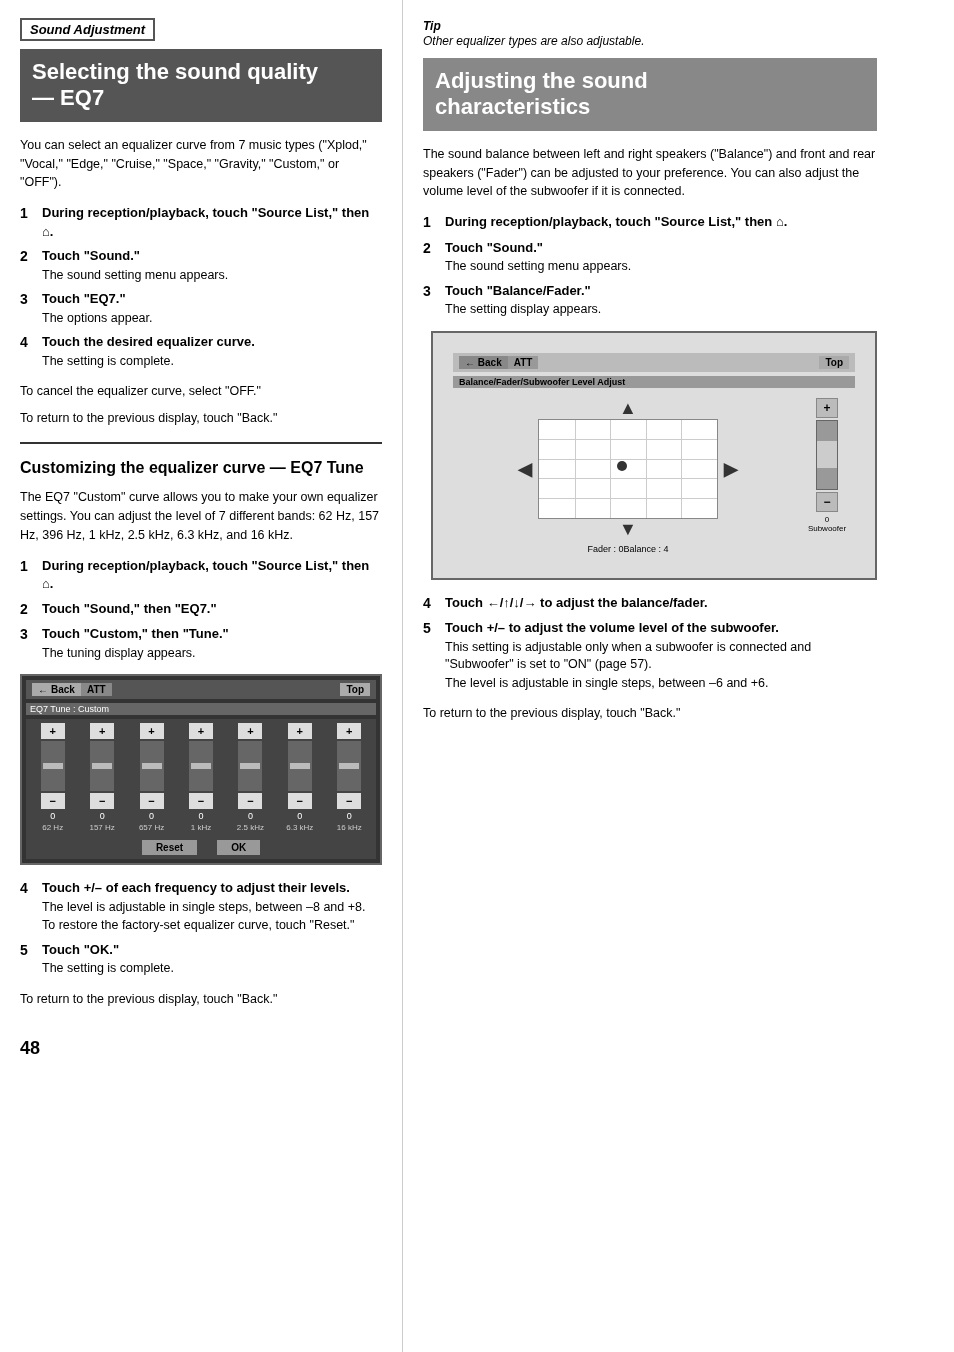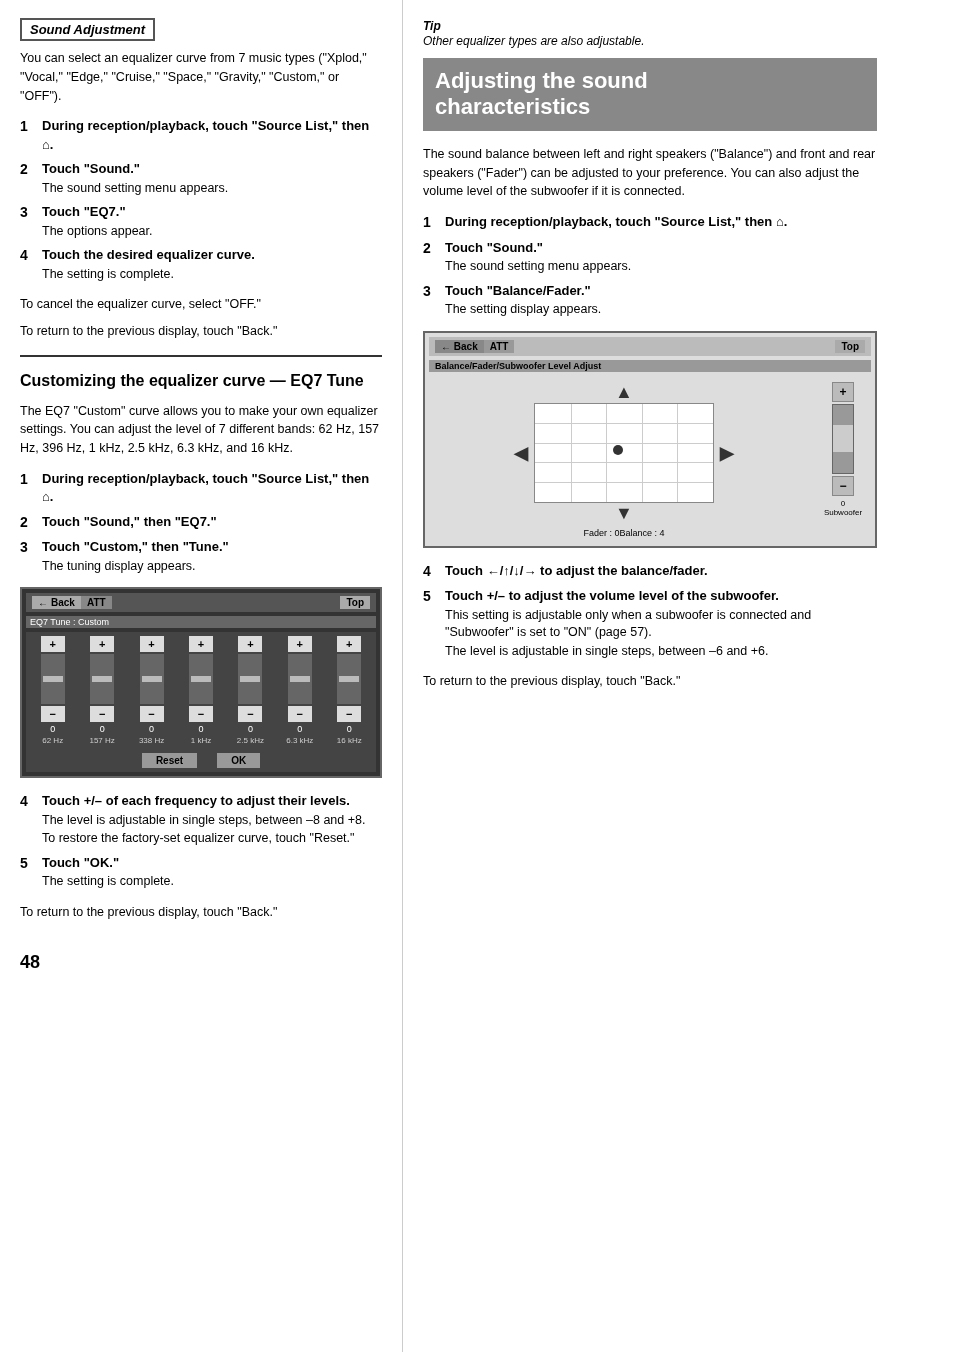--- a/index.html
+++ b/index.html
@@ -223,22 +223,22 @@
     .eq7-btn {
       background: #999;
       color: #000;
       font-size: 10px;
       font-weight: bold;
       padding: 2px 14px;
     }
     .balance-diagram {
       border: 2px solid #666;
       background: #ddd;
-      margin: 10px 0 14px 0;
-      padding: 4px;
+      margin: 10px 0 14px 8px;
+      padding: 20px;
       font-size: 10px;
     }
     .bal-top-bar {
       display: flex;
       justify-content: space-between;
       align-items: center;
       background: #bbb;
       padding: 3px 6px;
       margin-bottom: 4px;
     }
@@ -280,20 +280,26 @@
 </head>
 <body>
 
 <div class="page">
 
   <div class="left-col">
     
     
     <div class="section-label">Sound Adjustment</div>
     
+    <div class="section-title-box">
+      <h2>
+        <span>Selecting the sound quality</span><br>
+        <span>— EQ7</span>
+      </h2>
+    </div>
 
     <p class="intro-text">You can select an equalizer curve from 7 music types ("Xplod," "Vocal," "Edge," "Cruise," "Space," "Gravity," "Custom," or "OFF").</p>
 
     <ol class="step-list">
       <li>
         <span class="step-num">1</span>
         <div class="step-content">
           <span class="step-title">During reception/playback, touch "Source List," then ⌂.</span>
         </div>
       </li>
@@ -382,21 +388,21 @@
           <div class="band-value">0</div>
           <div class="band-freq">157 Hz</div>
         </div>
         <div class="eq7-band">
           <div class="band-plus">+</div>
           <div class="band-bar-container">
             <div class="band-bar-fill"></div>
           </div>
           <div class="band-minus">−</div>
           <div class="band-value">0</div>
-          <div class="band-freq">338 Hz</div>
+          <div class="band-freq">657 Hz</div>
         </div>
         <div class="eq7-band">
           <div class="band-plus">+</div>
           <div class="band-bar-container">
             <div class="band-bar-fill"></div>
           </div>
           <div class="band-minus">−</div>
           <div class="band-value">0</div>
           <div class="band-freq">1 kHz</div>
         </div>

